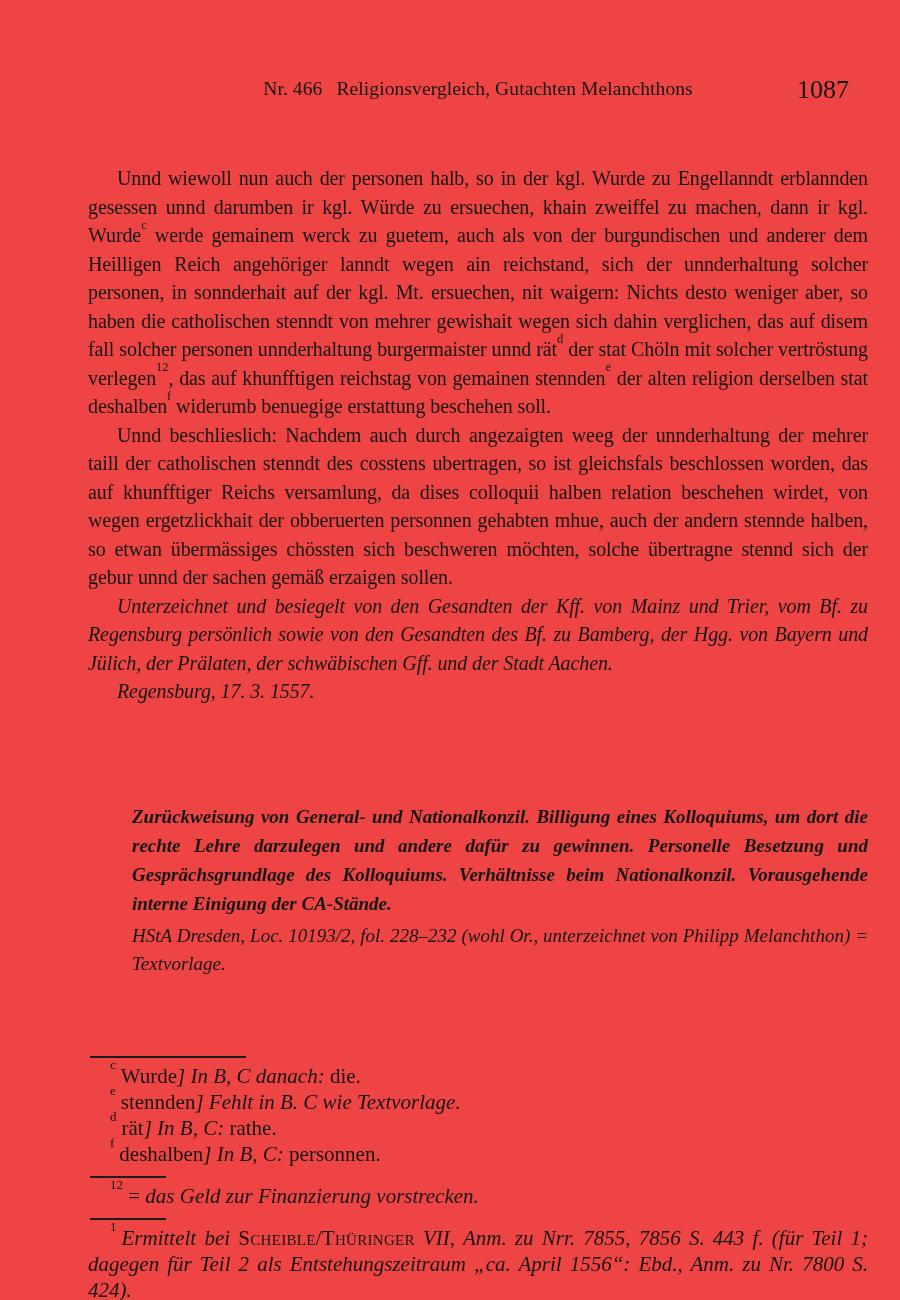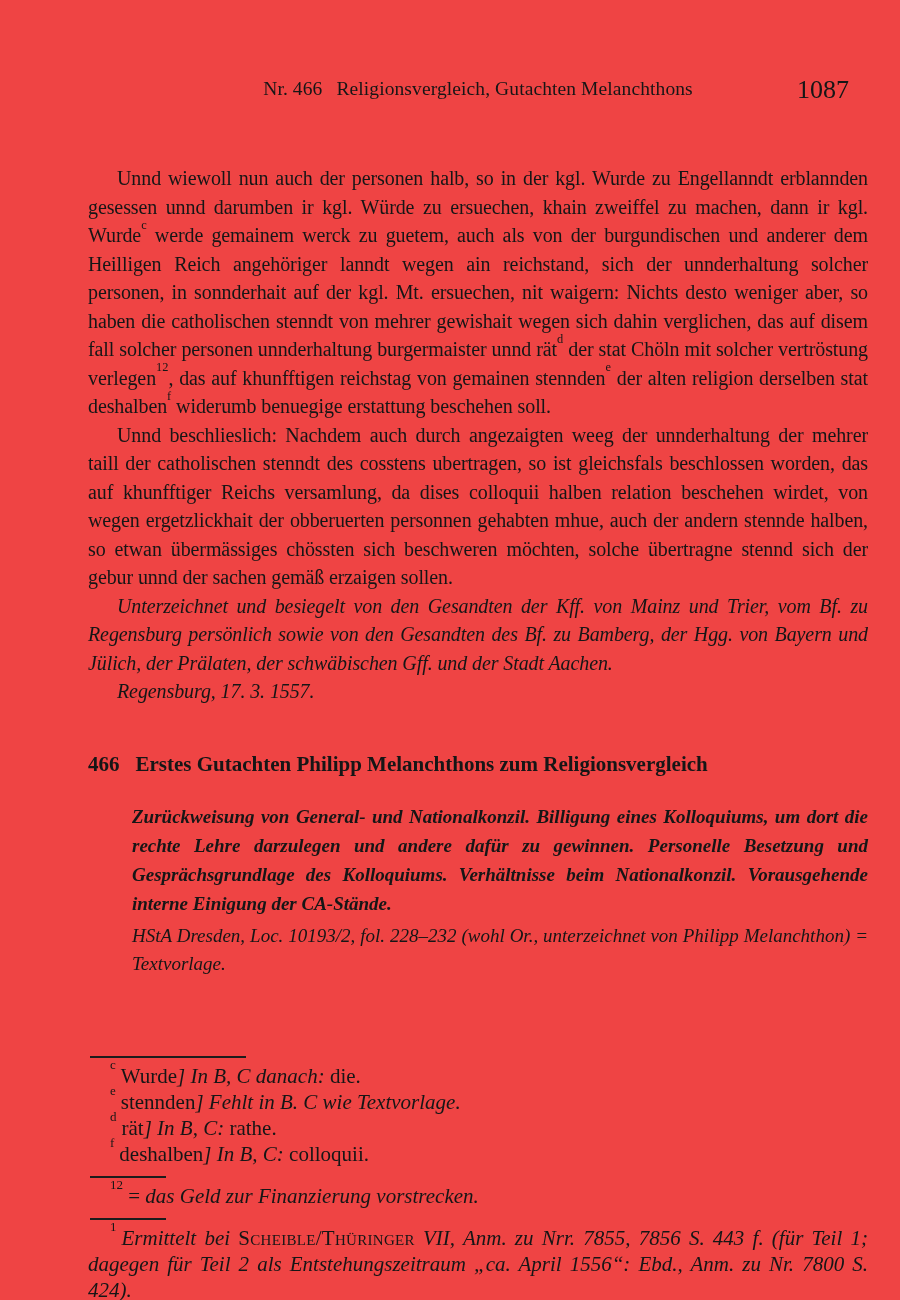--- a/index.html
+++ b/index.html
@@ -107,37 +107,36 @@
     <span class="rh-page">1087</span>
   </div>
 
   <div class="bodytext">
     <p class="para"><span>Unnd wiewoll nun auch der personen halb, so in der kgl. Wurde zu Engellanndt erblannden gesessen unnd darumben ir kgl. Würde zu ersuechen, khain zweiffel zu machen, dann ir kgl. Wurde</span><sup class="sup">c</sup><span> werde gemainem werck zu guetem, auch als von der burgundischen und anderer dem Heilligen Reich angehöriger lanndt wegen ain reichstand, sich der unnderhaltung solcher personen, in sonnderhait auf der kgl. Mt. ersuechen, nit waigern: Nichts desto weniger aber, so haben die catholischen stenndt von mehrer gewishait wegen sich dahin verglichen, das auf disem fall solcher personen unnderhaltung burgermaister unnd rät</span><sup class="sup">d</sup><span> der stat Chöln mit solcher vertröstung verlegen</span><sup class="sup">12</sup><span>, das auf khunfftigen reichstag von gemainen stennden</span><sup class="sup">e</sup><span> der alten religion derselben stat deshalben</span><sup class="sup">f</sup><span> widerumb benuegige erstattung beschehen soll.</span></p>
     <p class="para">Unnd beschlieslich: Nachdem auch durch angezaigten weeg der unnderhaltung der mehrer taill der catholischen stenndt des cosstens ubertragen, so ist gleichsfals beschlossen worden, das auf khunfftiger Reichs versamlung, da dises colloquii halben relation beschehen wirdet, von wegen ergetzlickhait der obberuerten personnen gehabten mhue, auch der andern stennde halben, so etwan übermässiges chössten sich beschweren möchten, solche übertragne stennd sich der gebur unnd der sachen gemäß erzaigen sollen.</p>
     <p class="para italic">Unterzeichnet und besiegelt von den Gesandten der Kff. von Mainz und Trier, vom Bf. zu Regensburg persönlich sowie von den Gesandten des Bf. zu Bamberg, der Hgg. von Bayern und Jülich, der Prälaten, der schwäbischen Gff. und der Stadt Aachen.</p>
     <p class="para italic">Regensburg, 17. 3. 1557.</p>
   </div>
 
-  <div class="section-heading"><span class="sh-num">466</span><span class="sh-title">Erstes Gutachten Philipp Melanchthons zum Religionsvergleich</span></div>
 
   <div class="summary">
     <p>Zurückweisung von General- und Nationalkonzil. Billigung eines Kolloquiums, um dort die rechte Lehre darzulegen und andere dafür zu gewinnen. Personelle Besetzung und Gesprächsgrundlage des Kolloquiums. Verhältnisse beim Nationalkonzil. Vorausgehende interne Einigung der CA-Stände.</p>
   </div>
 
   <div class="datum-block">
     <p class="source-line">HStA Dresden, Loc. 10193/2, fol. 228–232 (wohl Or., unterzeichnet von Philipp Melanchthon) = Textvorlage.</p>
   </div>
 
   <div class="footnotes">
     <div class="fn-rule fn-rule-long"></div>
 
     <p class="fn-line"><sup class="sup fn-mark">c</sup><span>Wurde</span><span class="it">] In B, C danach:</span><span> die.</span></p>
     <p class="fn-line"><sup class="sup fn-mark">e</sup><span>stennden</span><span class="it">] Fehlt in B. C wie Textvorlage.</span><span></span></p>
     <p class="fn-line"><sup class="sup fn-mark">d</sup><span>rät</span><span class="it">] In B, C:</span><span> rathe.</span></p>
-    <p class="fn-line"><sup class="sup fn-mark">f</sup><span>deshalben</span><span class="it">] In B, C:</span><span> colloquii.</span></p>
+    <p class="fn-line"><sup class="sup fn-mark">f</sup><span>deshalben</span><span class="it">] In B, C:</span><span> personnen.</span></p>
 
     <div class="fn-rule fn-rule-short"></div>
     <p class="fn-line"><sup class="sup">12</sup><span> = </span><span class="it">das Geld zur Finanzierung vorstrecken.</span></p>
 
     <div class="fn-rule fn-rule-short"></div>
     <p class="fn-para"><sup class="sup fn-mark">1</sup><span class="it">Ermittelt bei </span><span class="sc">Scheible/Thüringer</span><span class="it"> VII, Anm. zu Nrr. 7855, 7856 S. 443 f. (für Teil 1; dagegen für Teil 2 als Entstehungszeitraum „ca. April 1556“: Ebd., Anm. zu Nr. 7800 S. 424).</span></p>
   </div>
 
 </div>
 

